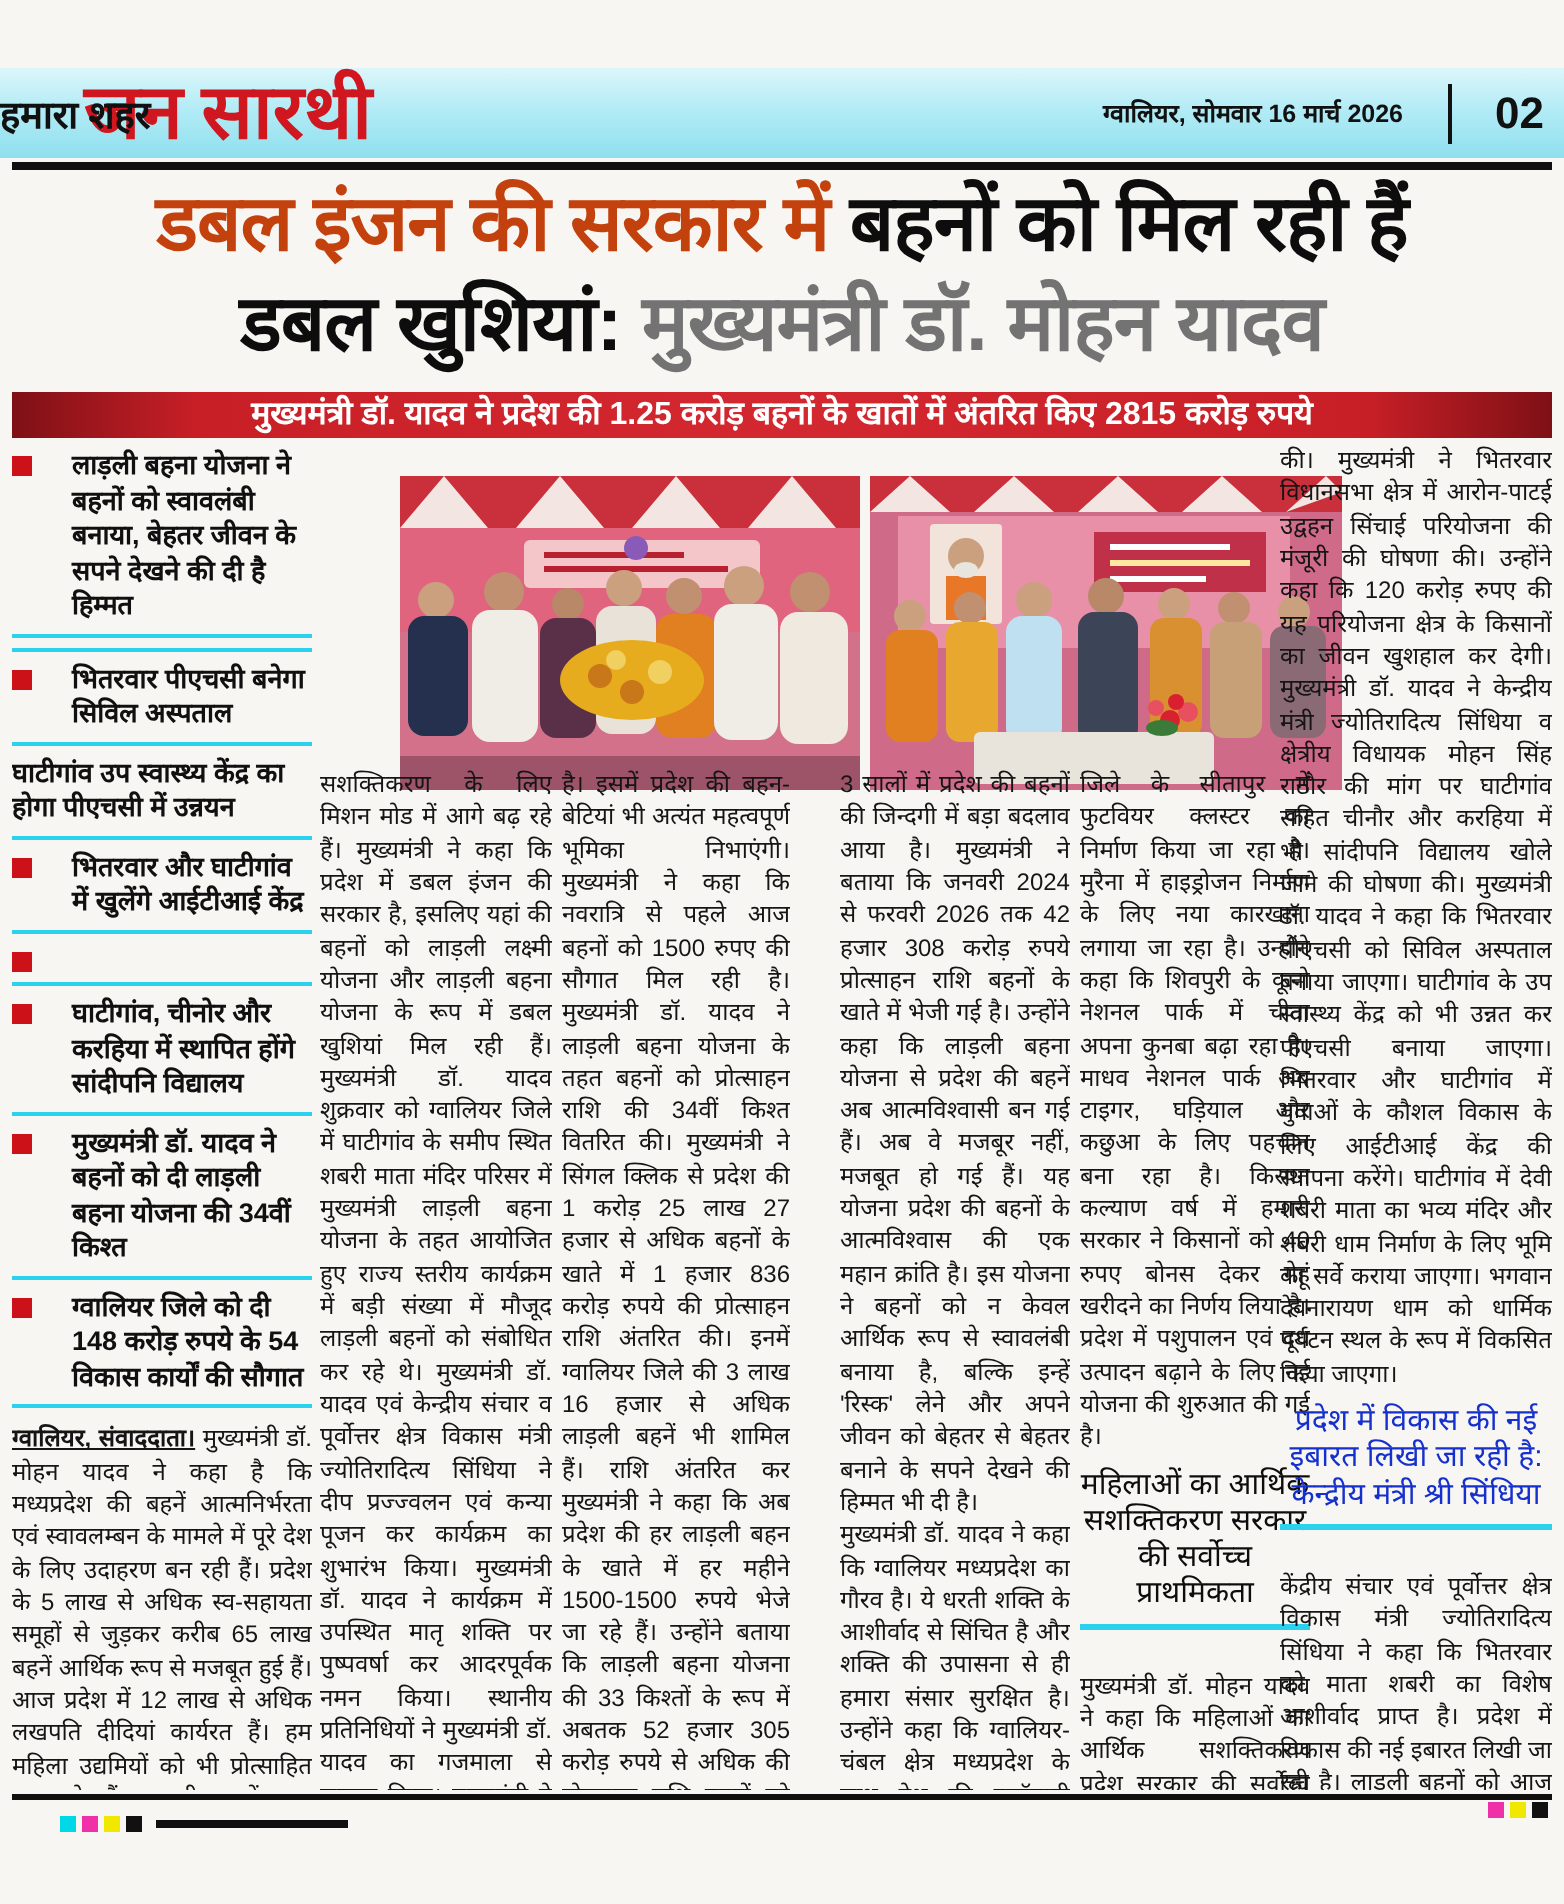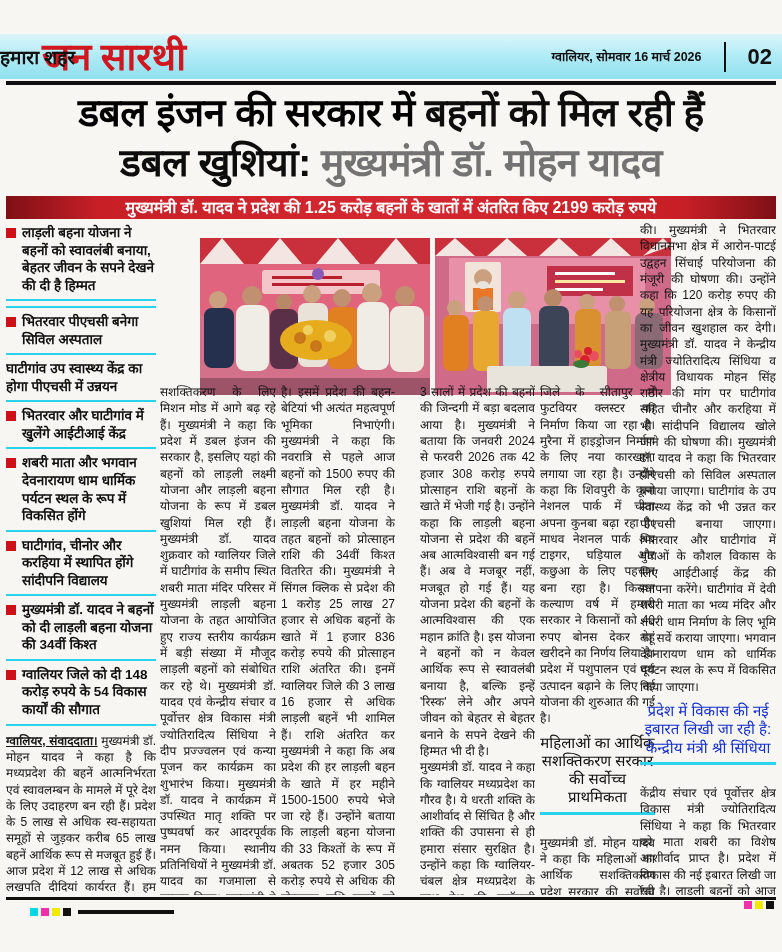--- a/index.html
+++ b/index.html
@@ -17,40 +17,40 @@
   .masthead-right{position:absolute;right:10px;display:flex;align-items:center;gap:22px;}
   .dateline{font-weight:bold;font-size:12.5px;color:#111;}
   .vrule{width:2px;height:30px;background:#111;}
   .page-num{font-weight:bold;font-size:22px;color:#111;}
 
   .top-rule{position:absolute;left:6px;right:6px;top:81px;height:4px;background:#101010;}
 
   
   .headline{position:absolute;left:0;top:88px;width:782px;text-align:center;
             font-weight:800;font-size:39px;line-height:1.28;letter-spacing:-0.5px;white-space:nowrap;}
-  .hl-blue{color:#000000;}
+  .hl-blue{color:#c2410c;}
   .hl-black{color:#0d0d0d;}
   .hl-red{color:#737373;text-align:right;}
 
   .banner{position:absolute;left:6px;right:6px;top:196px;height:23px;
           background:linear-gradient(90deg,#7e1015 0%,#c81f27 12%,#d42830 50%,#c81f27 88%,#7e1015 100%);
           color:#fff;font-weight:bold;font-size:16px;text-align:center;line-height:23px;}
 
   
   .col{position:absolute;overflow:hidden;}
   .col p{margin:0;font-size:12px;line-height:1.36;text-align:justify;}
   .col1{left:6px;top:224px;width:150px;height:671px;}
   .col2{left:160px;top:384px;width:116px;height:511px;}
   .col3{left:281px;top:384px;width:114px;height:511px;}
   .col4{left:420px;top:384px;width:115px;height:511px;}
   .col5{left:540px;top:384px;width:115px;height:511px;}
   .col6{left:640px;top:222px;width:136px;height:673px;}
 
   
-  .bullet{display:flex;gap:6px;font-weight:bold;font-size:13.5px;line-height:1.3;color:#101010;justify-content:space-between;}
+  .bullet{display:flex;gap:20px;font-weight:bold;font-size:13.5px;line-height:1.3;color:#101010;justify-content:space-between;}
   .bullet .sq{flex:0 0 10px;width:10px;height:10px;margin-top:4px;background:#cc1118;}
   .bullet.no-marker{padding-left:0;}
   .cyan-div{height:2px;background:#2bd2ee;margin:5px 0 5px 0;}
   .col1 .body{margin-top:7px;}
   .dateline-lead{font-weight:bold;text-decoration:underline;}
 
   
   .subhead{font-weight:normal;font-size:15px;line-height:1.22;text-align:center;color:#0d0d0d;
            margin:7px 0 20px 0;padding-bottom:5px;border-bottom:3px solid #2bd2ee;}
   .subhead.blue{color:#1530cc;}
@@ -82,21 +82,21 @@
       <span class="page-num">02</span>
     </div>
   </header>
   <div class="top-rule"></div>
 
   <div class="headline">
     <div><span class="hl-blue">डबल इंजन की सरकार में</span><span class="hl-black"> बहनों को मिल रही हैं</span></div>
     <div><span class="hl-black">डबल खुशियां: </span><span class="hl-red">मुख्यमंत्री डॉ. मोहन यादव</span></div>
   </div>
 
-  <div class="banner">मुख्यमंत्री डॉ. यादव ने प्रदेश की 1.25 करोड़ बहनों के खातों में अंतरित किए 2199 करोड़ रुपये</div>
+  <div class="banner">मुख्यमंत्री डॉ. यादव ने प्रदेश की 1.25 करोड़ बहनों के खातों में अंतरित किए 2815 करोड़ रुपये</div>
 
   <aside class="col col1">
     <div class="bullet">
         <span class="sq"></span>
         <span>लाड़ली बहना योजना ने बहनों को स्वावलंबी बनाया, बेहतर जीवन के सपने देखने की दी है हिम्मत</span>
       </div>
     <div class="cyan-div"></div>
     <div class="cyan-div"></div>
     <div class="bullet">
         <span class="sq"></span>
@@ -107,21 +107,20 @@
         <span>घाटीगांव उप स्वास्थ्य केंद्र का होगा पीएचसी में उन्नयन</span>
       </div>
     <div class="cyan-div"></div>
     <div class="bullet">
         <span class="sq"></span>
         <span>भितरवार और घाटीगांव में खुलेंगे आईटीआई केंद्र</span>
       </div>
     <div class="cyan-div"></div>
     <div class="bullet">
         <span class="sq"></span>
-        <span>शबरी माता और भगवान देवनारायण धाम धार्मिक पर्यटन स्थल के रूप में विकसित होंगे</span>
       </div>
     <div class="cyan-div"></div>
     <div class="bullet">
         <span class="sq"></span>
         <span>घाटीगांव, चीनोर और करहिया में स्थापित होंगे सांदीपनि विद्यालय</span>
       </div>
     <div class="cyan-div"></div>
     <div class="bullet">
         <span class="sq"></span>
         <span>मुख्यमंत्री डॉ. यादव ने बहनों को दी लाड़ली बहना योजना की 34वीं किश्त</span>

